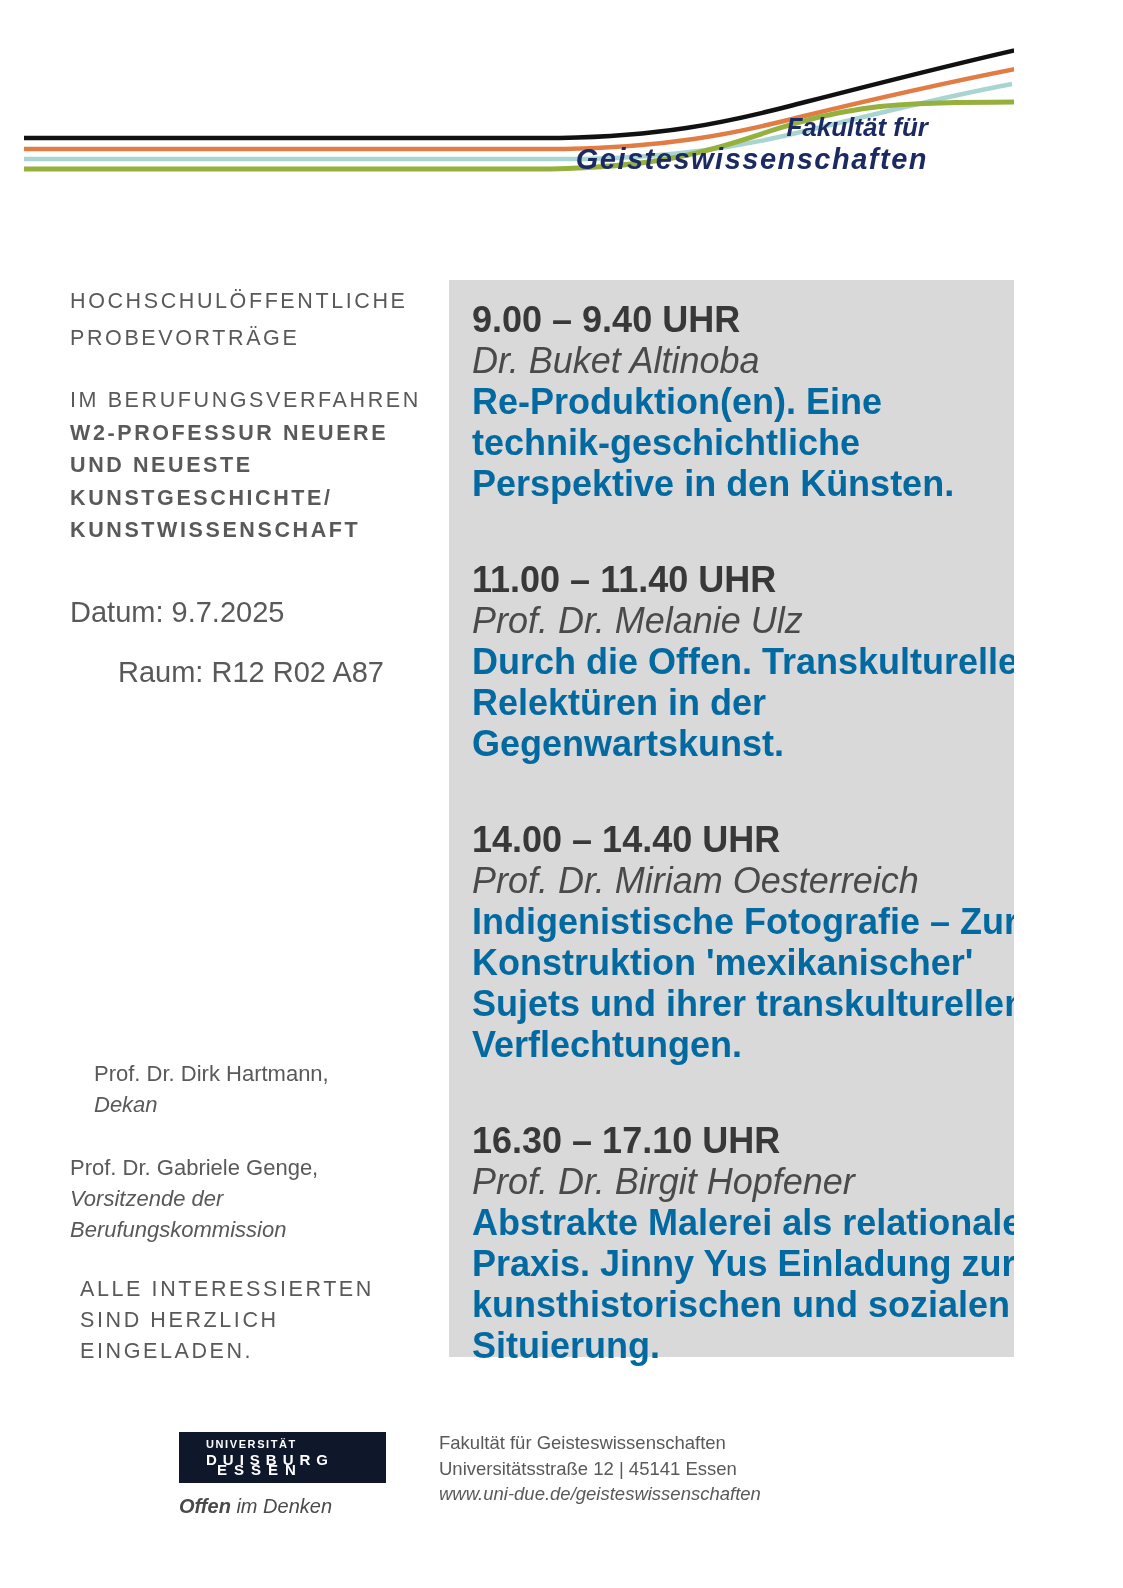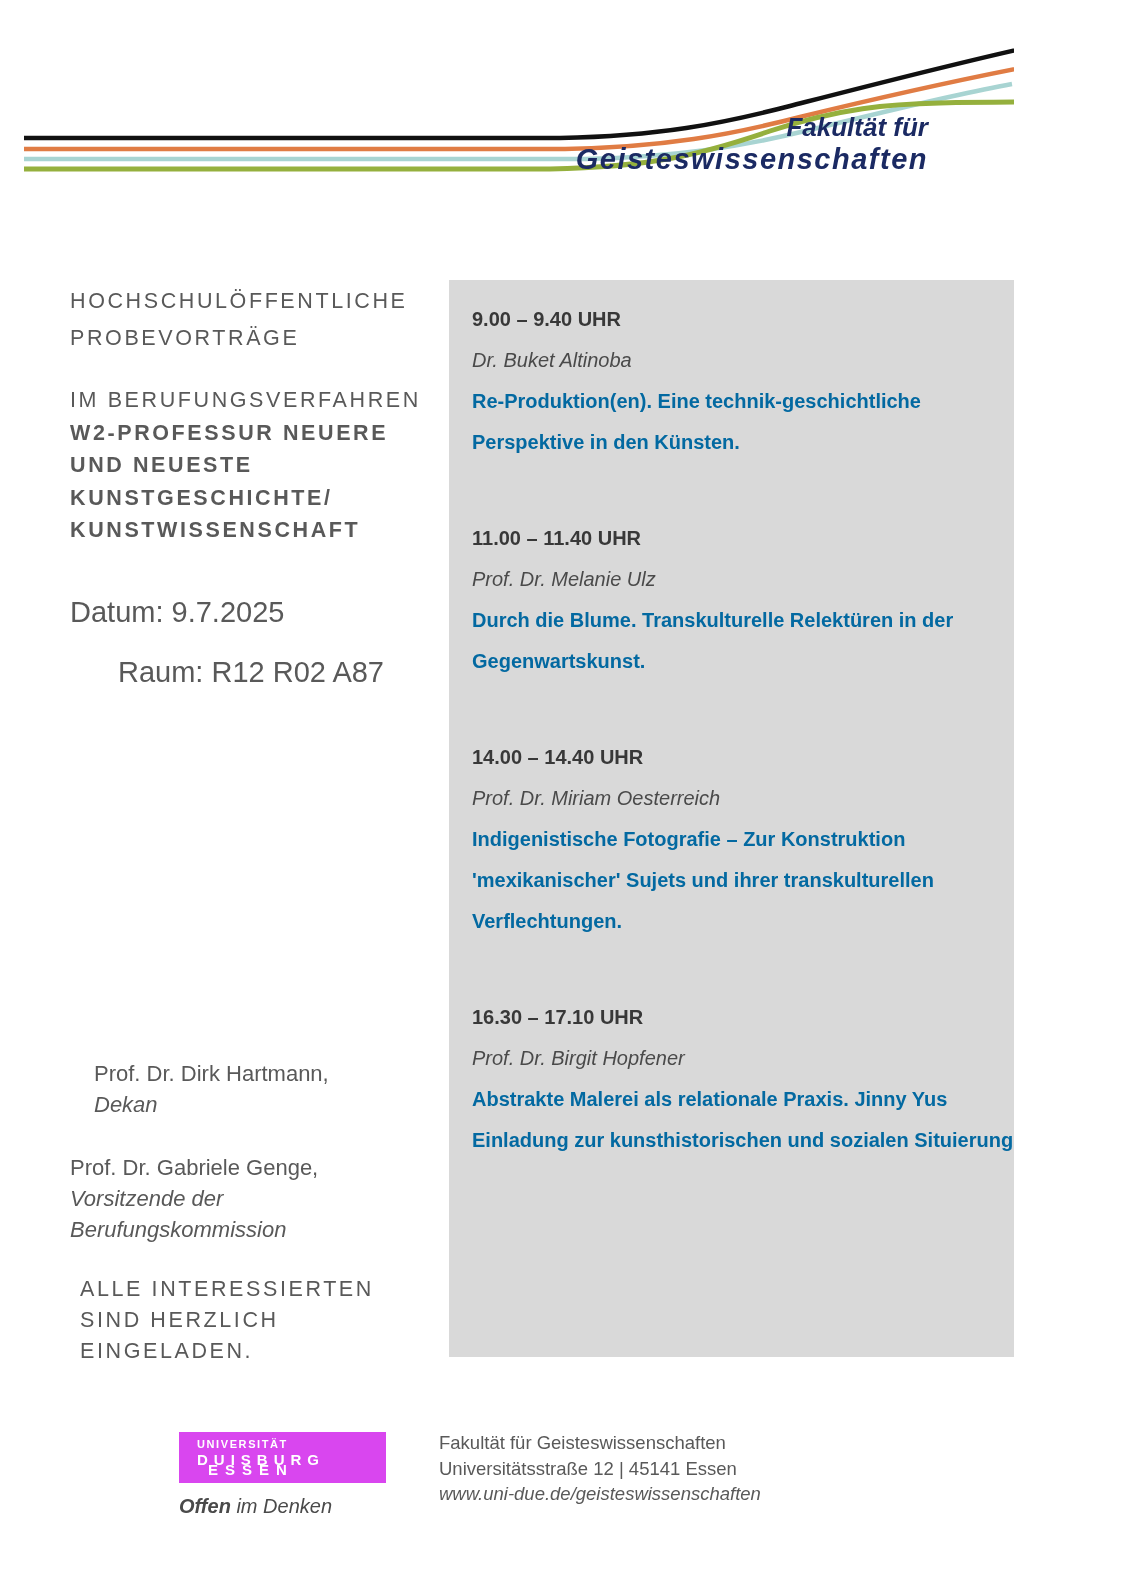--- a/index.html
+++ b/index.html
@@ -29,29 +29,29 @@
   .sig2{top:1152px;}
   .sig .italic{font-style:italic;}
   .invitation{position:absolute;top:1274px;left:10px;line-height:31px;}
   
   .schedule{
     position:absolute;left:449px;top:280px;width:604px;height:1077px;
     background:#d9d9d9;box-sizing:border-box;
     padding:19px 24px 0 23px;
     color:#3d3d3d;
   }
-  .entry{margin-bottom:55px;font-size:20px;line-height:41px;}
+  .entry{margin-bottom:55px;font-size:36px;line-height:41px;}
   .entry .time{font-weight:700;color:#383838;}
   .entry .speaker{font-style:italic;color:#4a4a4a;}
   .entry .talk-title{color:#0369a1;font-weight:bold;}
   
   .logo-wrap{position:absolute;left:179px;top:1432px;}
   .logo-box{
-    width:207px;height:51px;background:#d946ef;color:#ffffff;
-    box-sizing:border-box;padding:6px 0 0 18px;overflow:hidden;
+    width:207px;height:51px;background:#0f172a;color:#ffffff;
+    box-sizing:border-box;padding:6px 0 0 27px;overflow:hidden;
   }
   .logo-uni{font-size:11px;font-weight:700;letter-spacing:1.6px;line-height:12px;}
   .logo-duisburg{font-size:15px;font-weight:700;letter-spacing:6px;line-height:16px;margin-top:2px;}
   .logo-essen{font-size:15px;font-weight:700;letter-spacing:7px;line-height:15px;margin-top:-6px;margin-left:11px;}
   .slogan{margin-top:12px;font-size:20px;font-style:italic;color:#4a4a4a;}
   .slogan .slogan-bold{font-weight:700;}
   .footer-text{position:absolute;left:439px;top:1430px;font-size:18.5px;line-height:25.5px;color:#595959;}
   .footer-text .website{font-style:italic;}
 </style>
 </head>
@@ -115,21 +115,21 @@
 
     <div class="entry">
       <div class="time">9.00 – 9.40 UHR</div>
       <div class="speaker">Dr. Buket Altinoba</div>
       <div class="talk-title">Re-Produktion(en). Eine technik-geschichtliche Perspektive in den Künsten.</div>
     </div>
 
     <div class="entry">
       <div class="time">11.00 – 11.40 UHR</div>
       <div class="speaker">Prof. Dr. Melanie Ulz</div>
-      <div class="talk-title">Durch die Blume. Transkulturelle Relektüren in der Gegenwartskunst.</div>
+      <div class="talk-title">Durch die Offen. Transkulturelle Relektüren in der Gegenwartskunst.</div>
     </div>
 
     <div class="entry">
       <div class="time">14.00 – 14.40 UHR</div>
       <div class="speaker">Prof. Dr. Miriam Oesterreich</div>
       <div class="talk-title">Indigenistische Fotografie – Zur Konstruktion 'mexikanischer' Sujets und ihrer transkulturellen Verflechtungen.</div>
     </div>
 
     <div class="entry">
       <div class="time">16.30 – 17.10 UHR</div>

